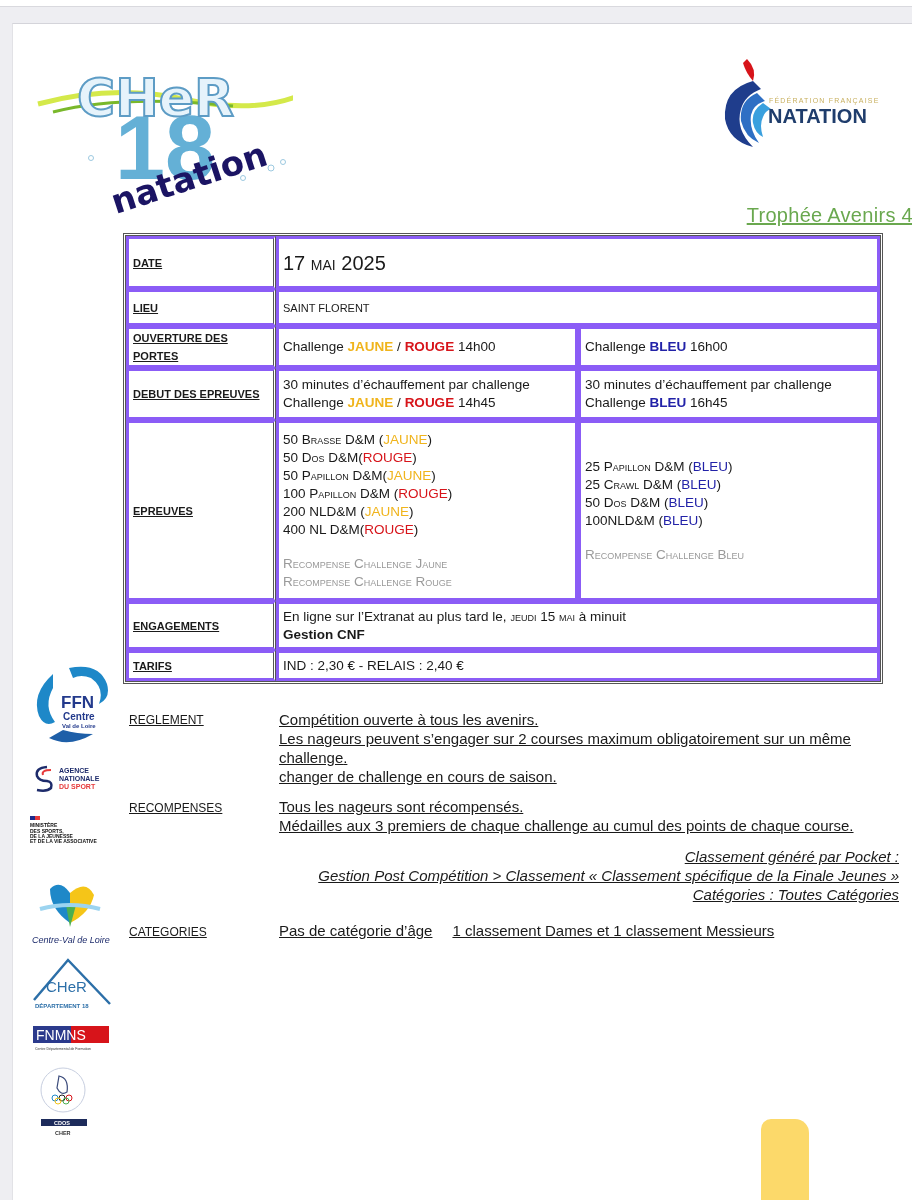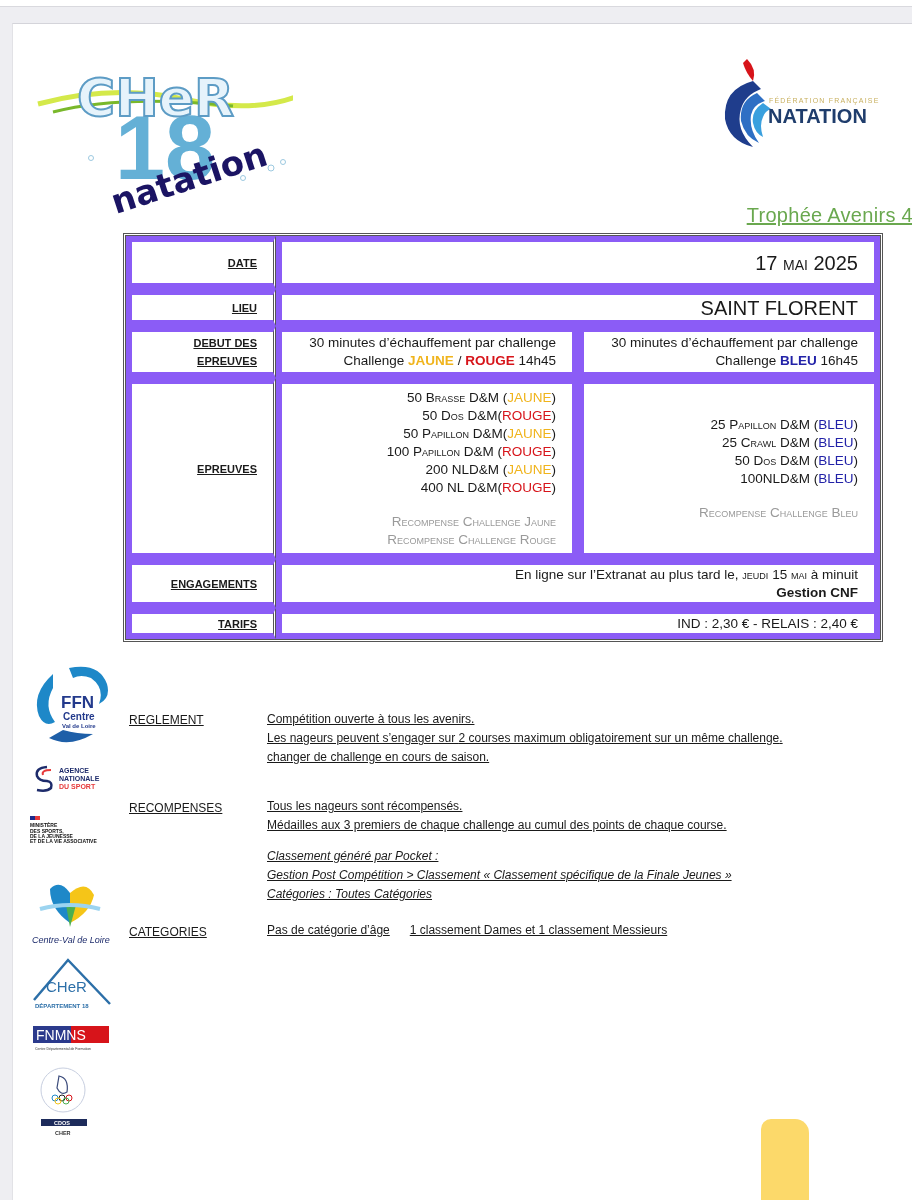--- a/index.html
+++ b/index.html
@@ -9,32 +9,32 @@
   .page { position: absolute; left: 12px; top: 23px; width: 912px; height: 1190px; background: #fff; border-top: 1px solid #d4d4da; border-left: 1px solid #e2e2e6; }
   .abs { position: absolute; text-decoration: underline; }
 
   
   .cher-logo { left: 20px; top: 20px; width: 260px; height: 170px; }
   .ffn-logo { left: 700px; top: 35px; width: 190px; height: 90px; }
 
   .title { left: 0; width: 900px; top: 180px; text-align: right; font-size: 20px; color: #6aa84f; letter-spacing: 0.3px; }
 
   table.info { position: absolute; left: 110px; top: 209px; width: 760px; border-collapse: separate; border-spacing: 0; border: 3px double #555; }
-  table.info td { border: 6px solid #8b5cf6; text-align: right; vertical-align: middle; font-size: 13.5px; line-height: 18px; padding: 0 16px; }
+  table.info td { border: 3px solid #8b5cf6; text-align: left; vertical-align: middle; font-size: 13.5px; line-height: 18px; padding: 0 4px; }
   table.info td.lbl { width: 150px; font-weight: bold; font-size: 11px; text-decoration: underline; border-right: 3px double #555; }
   .yel { color: #f0b41c; }
   .red { color: #d7141a; }
   .blu { color: #2222a8; }
   .b { font-weight: bold; }
   .sc { font-variant: small-caps; }
   .grey { color: #9a9a9a; font-variant: small-caps; }
   .sec-label { font-weight: normal; font-size: 12px; text-decoration: underline; width: 140px; left: 116px; }
-  .sec-text { left: 254px; font-size: 12px; line-height: 19px; width: 620px; }
+  .sec-text { left: 266px; font-size: 15px; line-height: 19px; width: 620px; }
   .u { text-decoration: underline; }
-  .it { font-style: italic; }
+  .it { font-style: italic; text-align: right; }
   .yellow-mark { left: 748px; top: 1095px; width: 48px; height: 90px; background: #fcd96a; border-radius: 10px 14px 0 0; }
 </style>
 </head>
 <body>
 
 <div class="top-sheet"></div>
 
 <div class="page">
 
   <div class="abs cher-logo">
@@ -72,21 +72,36 @@
         <tr style="height:53px">
       <td class="lbl">DATE</td>
       <td colspan="2" style="font-size:20px">
         <span>17</span>
         <span class="sc">mai</span>
         <span>2025</span>
       </td>
     </tr>
     <tr style="height:37px">
       <td class="lbl">LIEU</td>
-      <td colspan="2" style="font-size:20px">SAINT FLORENT</td>
+      <td colspan="2" style="font-size:11px">SAINT FLORENT</td>
+    </tr>
+    <tr style="height:31px">
+      <td class="lbl">OUVERTURE DES PORTES</td>
+      <td style="width:302px">
+        <span>Challenge</span>
+        <span class="yel b">JAUNE</span>
+        <span>/</span>
+        <span class="red b">ROUGE</span>
+        <span>14h00</span>
+      </td>
+      <td>
+        <span>Challenge</span>
+        <span class="blu b">BLEU</span>
+        <span>16h00</span>
+      </td>
     </tr>
     <tr style="height:52px">
       <td class="lbl">DEBUT DES EPREUVES</td>
       <td>
         <div>30 minutes d’échauffement par challenge</div>
         <div>
           <span>Challenge</span>
           <span class="yel b">JAUNE</span>
           <span>/</span>
           <span class="red b">ROUGE</span>

